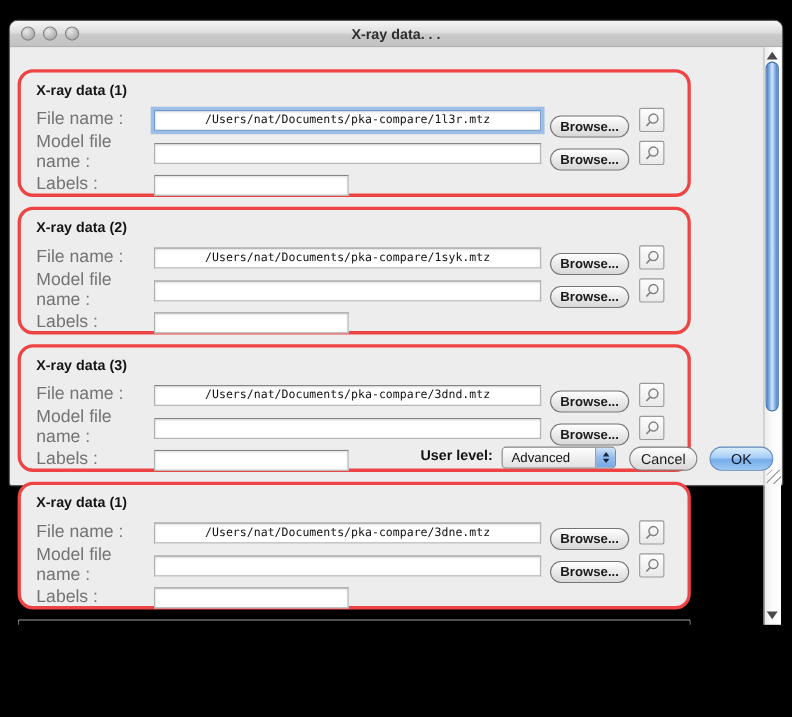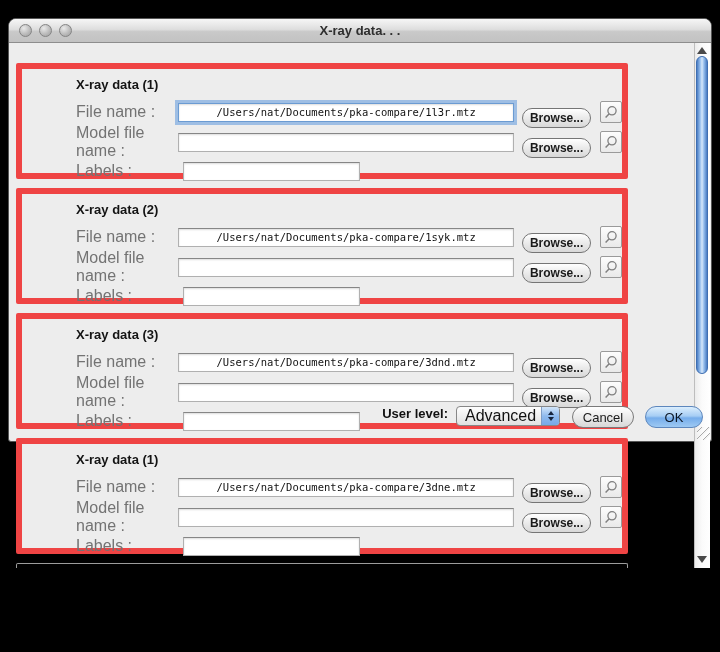--- a/index.html
+++ b/index.html
@@ -24,21 +24,21 @@
   .light{
     width:13px;height:13px;border-radius:50%;box-sizing:border-box;
     background:radial-gradient(circle at 35% 30%,#e9e9e9,#bcbcbc 55%,#9d9d9d);
     border:1px solid #848484;
   }
   
   .scrollregion{position:absolute;top:24px;left:0;right:0;height:525px;overflow:hidden;}
   .groups{position:absolute;left:7px;top:0;}
   .group{
     width:612px;height:116px;margin-bottom:9px;box-sizing:border-box;
-    border:6px solid #ef4444;border-radius:2px;background:#ededed;padding-left:40px;
+    border:3px solid #ef4444;border-radius:14px;background:#ededed;
   }
   .group.first{margin-top:20px;}
   .group-title{font-size:13px;font-weight:bold;color:#141414;margin:8px 0 5px 14px;}
   .row{display:flex;align-items:center;padding-left:14px;height:30px;}
   .row.labels-row{height:28px;}
   .flabel{width:107px;font-size:16px;color:#737373;}
   input.text{
     height:19px;box-sizing:border-box;background:#fff;color:#111;
     border:1px solid #b0b0b0;border-top-color:#868686;border-radius:0;
     font-family:"DejaVu Sans Mono",monospace;font-size:10.5px;padding:0 3px;
@@ -90,21 +90,21 @@
     position:absolute;left:0;right:0;bottom:0;height:35px;box-sizing:border-box;
     display:flex;align-items:flex-start;justify-content:flex-end;padding-right:8px;
   }
   .userlevel-label{font-size:13px;font-weight:bold;color:#111;margin-right:8px;}
   .dropdown{
     width:104px;height:20px;box-sizing:border-box;margin-right:12px;
     border:1px solid #878787;border-radius:4px;position:relative;
     background:linear-gradient(#fefefe,#e1e1e1);
     display:flex;align-items:center;overflow:hidden;
   }
-  .dropdown-value{flex:1;font-size:16px;color:#111;padding-left:8px;}
+  .dropdown-value{flex:1;font-size:12px;color:#111;padding-left:8px;}
   .dropdown-stepper{
     width:18px;height:100%;box-sizing:border-box;border-left:1px solid #7e9dc6;
     background:linear-gradient(#d2e5f9,#8fbaed 50%,#77a9e7);
     display:flex;flex-direction:column;align-items:center;justify-content:center;gap:2px;
   }
   .arr-up{width:0;height:0;border-left:3.5px solid transparent;border-right:3.5px solid transparent;border-bottom:4.5px solid #17253d;}
   .arr-down{width:0;height:0;border-left:3.5px solid transparent;border-right:3.5px solid transparent;border-top:4.5px solid #17253d;}
   .btn-cancel{
     width:62px;height:22px;box-sizing:border-box;margin-right:11px;
     border:1px solid #7a7a7a;border-radius:11px;

